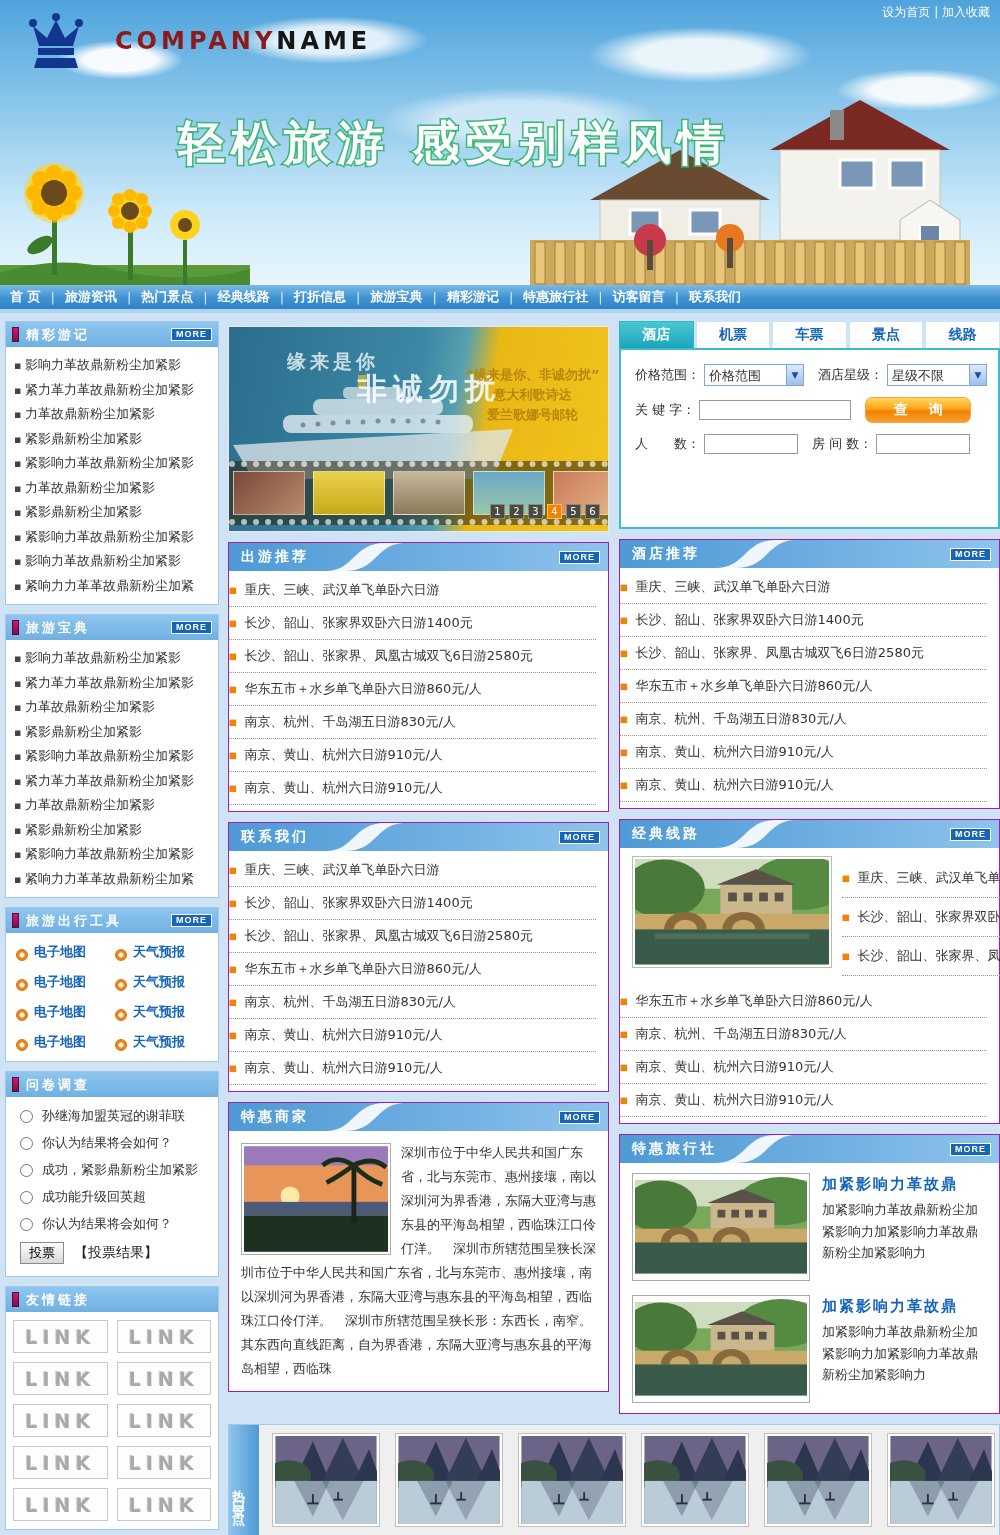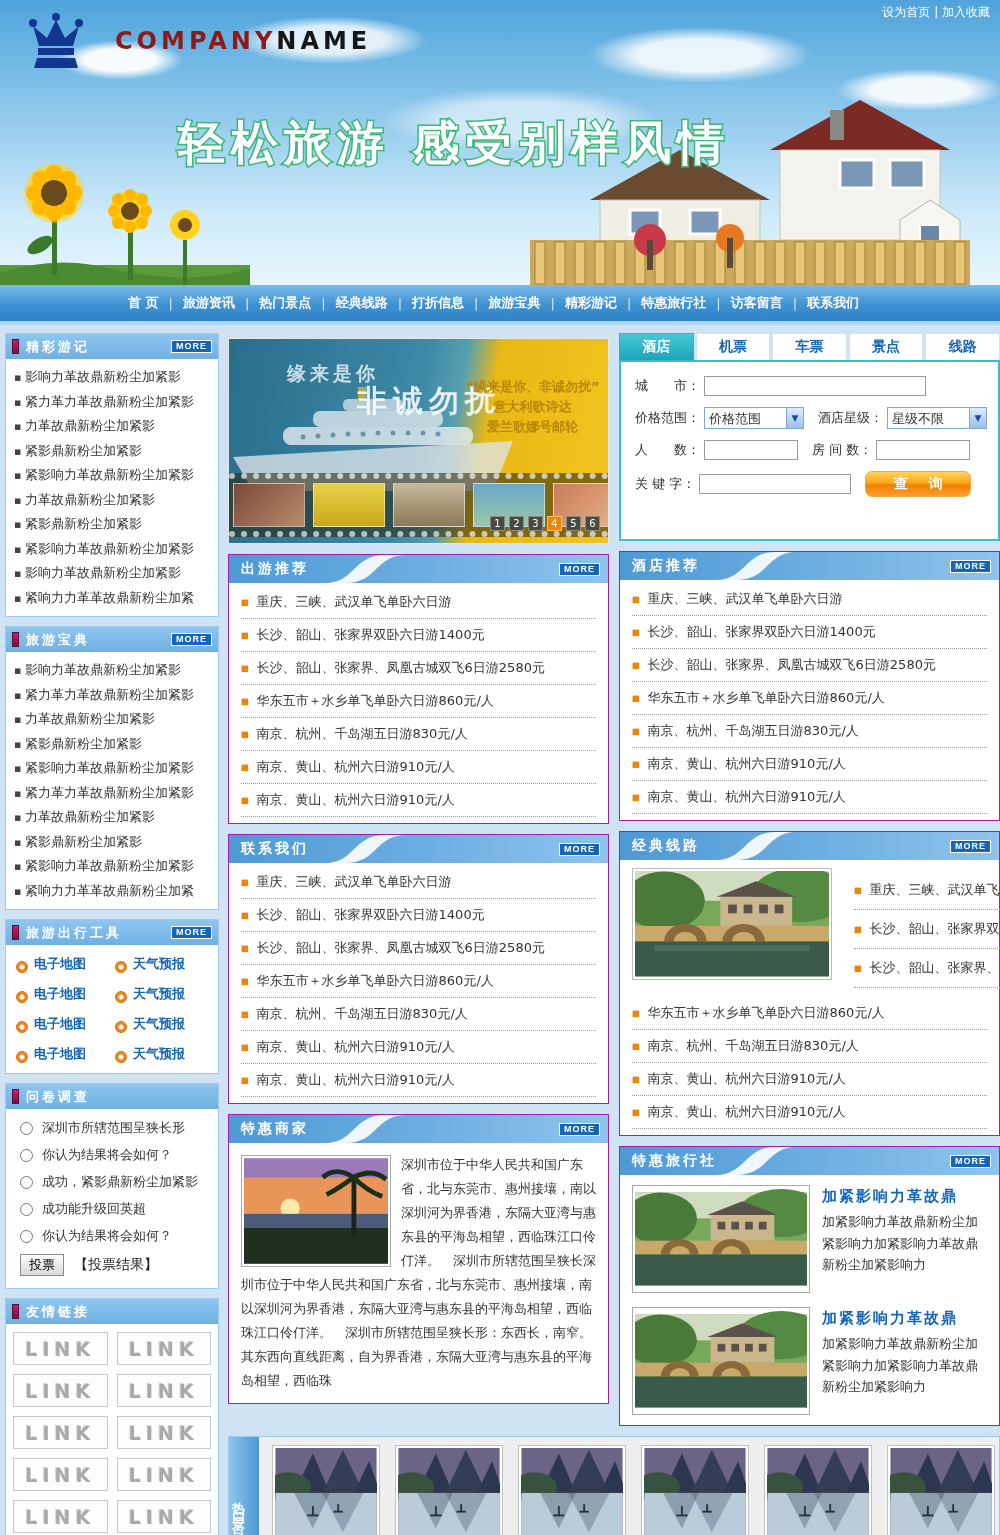--- a/index.html
+++ b/index.html
@@ -21,22 +21,22 @@
   .logo { position:absolute; left:25px; top:12px; display:flex; align-items:center; z-index:4; }
   .logo-text { margin-left:28px; font-size:24px; font-weight:bold; letter-spacing:4px; }
   .logo-text .c1 { color:#8b1a1a; } .logo-text .c2 { color:#161616; }
   .slogan { position:absolute; left:178px; top:112px; z-index:4; font-size:47px; font-weight:bold;
     color:#fff; letter-spacing:6px; -webkit-text-stroke:3px #3cb878; paint-order:stroke fill;
     text-shadow:0 0 2px #3cb878; white-space:nowrap; }
   .house { position:absolute; right:30px; bottom:0; z-index:2; }
   .flowers { position:absolute; left:0; bottom:0; z-index:3; }
 
   
-  .nav { height:36px; background:linear-gradient(180deg,#79b9e8 0%,#3f92d2 55%,#2f82c6 100%);
-    display:flex; align-items:center; padding-left:118px; }
+  .nav { height:24px; background:linear-gradient(180deg,#79b9e8 0%,#3f92d2 55%,#2f82c6 100%);
+    display:flex; align-items:center; }
   .nav-item { color:#fff; font-size:13px; font-weight:bold; padding:0 10px; cursor:pointer; white-space:nowrap; }
   .nav-sep { color:#d7ecfb; }
   .nav-under { height:4px; background:#aed4f0; }
 
   
   .main { background:#cfe3f4; padding:8px 5px 12px 5px; display:flex; gap:9px; }
   .col-left { width:214px; flex:none; }
   .col-right { width:772px; flex:none; }
   .two-cols { display:flex; gap:10px; }
   .mid, .rgt { width:381px; flex:none; }
@@ -111,21 +111,21 @@
     background:linear-gradient(180deg,#ffd75a 0%,#ffa41e 45%,#f08300 55%,#ff9d2e 100%);
     color:#fff; font-weight:bold; font-size:14px; letter-spacing:8px; text-indent:8px; cursor:pointer; font-family:inherit; }
 
   
   .sec { background:#fff; border:1px solid #a21caf; margin-top:10px; }
   .sec-head { position:relative; height:28px; background:linear-gradient(90deg,#4e9ad5 0%,#6fafe2 55%,#8ec4ec 100%);
     display:flex; align-items:center; overflow:hidden; }
   .sec-title { color:#fff; font-weight:bold; font-size:14px; letter-spacing:3px; padding-left:12px; flex:1; z-index:2; }
   .sec-head .more-btn { margin-right:8px; z-index:2; }
   .wave { position:absolute; left:96px; top:0; height:28px; z-index:1; }
-  .tlist { padding:3px 12px 6px 12px; }
+  .tlist { padding:3px 12px 6px 0; }
   .tlist li { line-height:31px; border-bottom:1px dotted #9a9a9a; cursor:pointer; white-space:nowrap; overflow:hidden; }
   .tlist li::before { content:"■"; color:#f08300; font-size:8px; vertical-align:1px; margin-right:8px;
     text-shadow:0 0 1px #a85000; }
 
   .jd-top { display:flex; padding:8px 12px 0 12px; gap:10px; }
   .jd-img { width:200px; height:112px; border:1px solid #bbb; padding:2px; background:#fff; flex:none; }
   .jd-side { flex:1; }
   .jd-side li { line-height:37px; }
 
   .biz-body { padding:10px 12px; font-size:13px; line-height:24px; color:#333; }
@@ -366,21 +366,21 @@
     </div>
 
     <div class="sbox">
       <div class="sbox-head">
         <span class="flag-ico"></span>
         <span class="sbox-title">问卷调查</span>
       </div>
       <div class="poll">
         <div class="poll-row">
             <input type="radio" name="poll" style="">
-            <label>深圳市所辖范围呈狭长形</label>
+            <label>孙继海加盟英冠的谢菲联</label>
           </div>
         <div class="poll-row">
             <input type="radio" name="poll" style="">
             <label>你认为结果将会如何？</label>
           </div>
         <div class="poll-row">
             <input type="radio" name="poll" style="">
             <label>成功，紧影鼎新粉尘加紧影</label>
           </div>
         <div class="poll-row">
@@ -536,45 +536,41 @@
         <div>
           <div class="tabs">
             <div class="tab active">酒店</div>
             <div class="tab">机票</div>
             <div class="tab">车票</div>
             <div class="tab">景点</div>
             <div class="tab">线路</div>
           </div>
           <div class="bpanel">
             <div class="brow">
-              <span class="blabel">城　　市：</span>
-              <input class="bin in-city" style="">
-            </div>
-            <div class="brow">
               <span class="blabel">价格范围：</span>
               <span class="bsel">
                   <span class="val">价格范围</span>
                   <span class="arr">▼</span>
                 </span>
               <span class="blabel gap2">酒店星级：</span>
               <span class="bsel">
                   <span class="val">星级不限</span>
                   <span class="arr">▼</span>
                 </span>
             </div>
             <div class="brow">
+              <span class="blabel">关 键 字：</span>
+              <input class="bin in-kw" style="">
+              <button class="search-btn">查 询</button>
+            </div>
+            <div class="brow">
               <span class="blabel">人　　数：</span>
               <input class="bin in-sm" style="">
               <span class="blabel gap2">房 间 数：</span>
               <input class="bin in-sm" style="">
-            </div>
-            <div class="brow">
-              <span class="blabel">关 键 字：</span>
-              <input class="bin in-kw" style="">
-              <button class="search-btn">查 询</button>
             </div>
           </div>
         </div>
 
         <div class="sec">
           <div class="sec-head">
             <svg class="wave" width="120" height="28" viewBox="0 0 120 28">
                 <path d="M0 28 C30 28 28 0 60 0 L78 0 C50 2 52 28 20 28 Z" fill="#fff" opacity=".9"></path>
               </svg>
             <span class="sec-title">酒店推荐</span>

